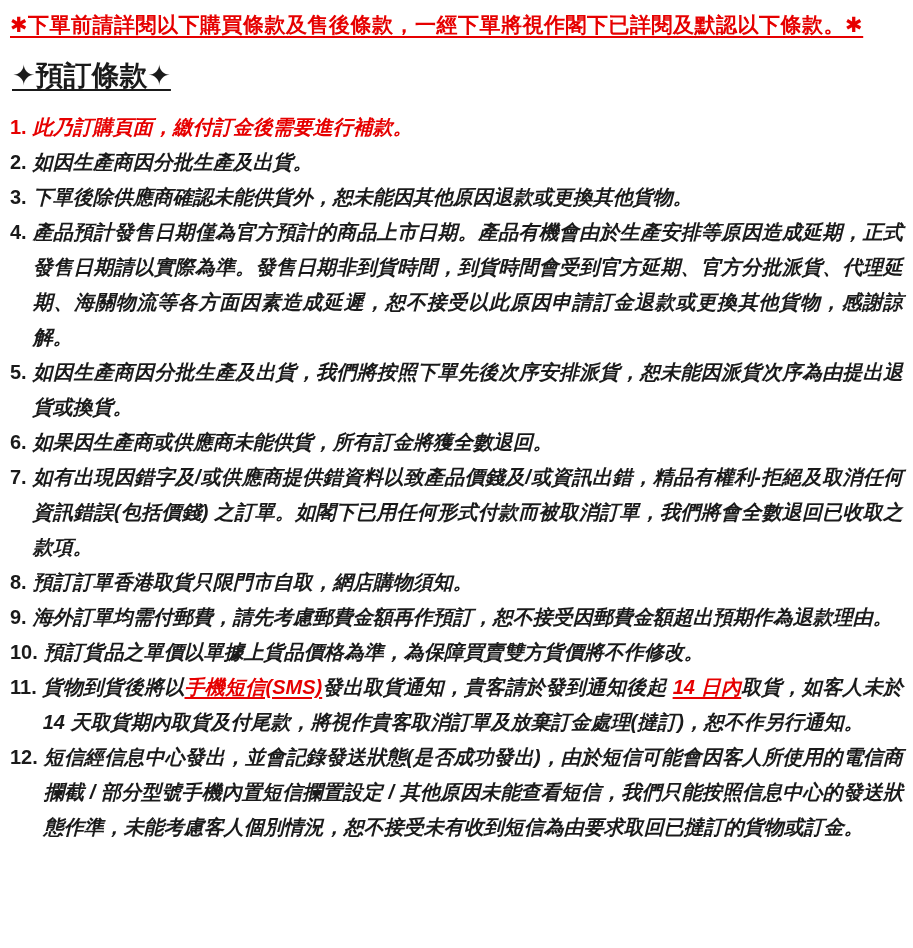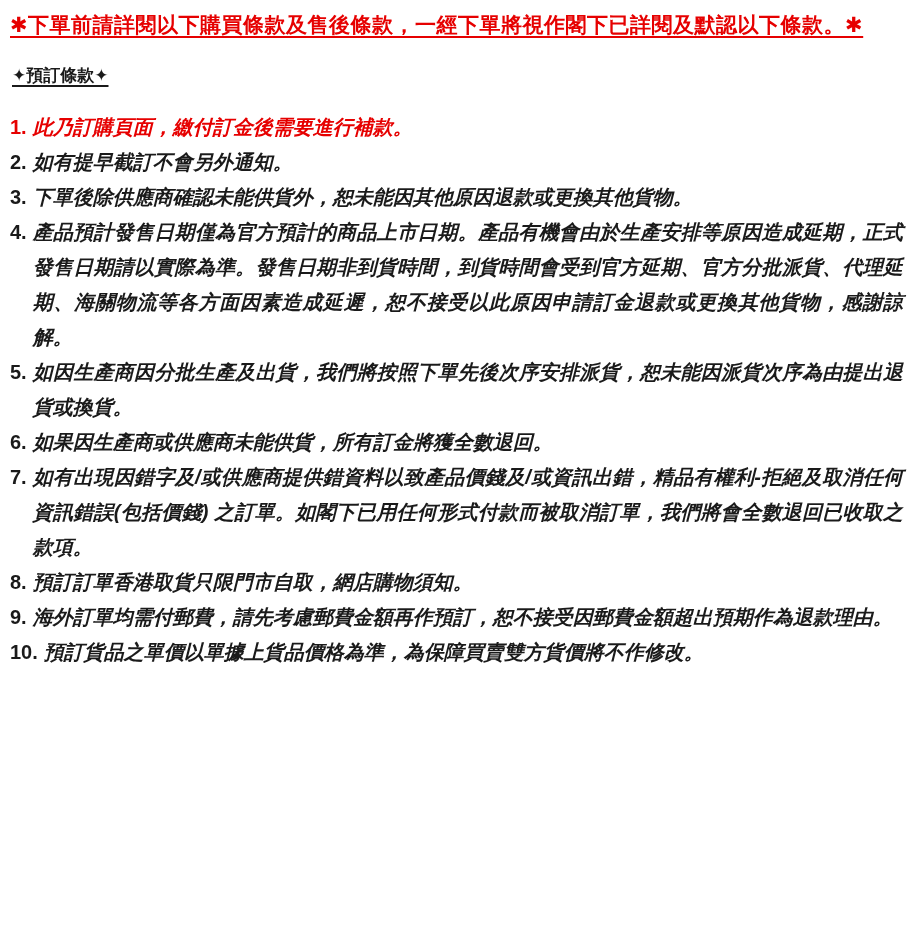--- a/index.html
+++ b/index.html
@@ -26,21 +26,21 @@
     line-height:26px;
     color:var(--red);
     text-decoration:underline;
     text-decoration-thickness:2px;
     text-underline-offset:4px;
     margin:0 0 24px 0;
     letter-spacing:0.5px;
   }
   .section-title{
     display:inline-block;
-    font-size:17px;
+    font-size:28px;
     line-height:28px;
     color:var(--ink);
     text-decoration:underline;
     text-decoration-thickness:2px;
     text-underline-offset:4px;
     margin:0 0 0 2px;
   }
   .terms{
     list-style:none;
     margin:20px 0 0 0;
@@ -90,21 +90,21 @@
     <span class="section-title">✦預訂條款✦</span>
   </div>
 
   <ol class="terms" id="terms-list">
       <li class="term-item red">
         <span class="num">1.</span>
         <span class="content"><span class="seg-red">此乃訂購頁面，繳付訂金後需要進行補款。</span></span>
       </li>
       <li class="term-item">
         <span class="num">2.</span>
-        <span class="content"><span>如有提早截訂不會另外通知。</span></span>
+        <span class="content"><span>如因生產商因分批生產及出貨。</span></span>
       </li>
       <li class="term-item">
         <span class="num">3.</span>
         <span class="content"><span>下單後除供應商確認未能供貨外，恕未能因其他原因退款或更換其他貨物。</span></span>
       </li>
       <li class="term-item">
         <span class="num">4.</span>
         <span class="content"><span>產品預計發售日期僅為官方預計的商品上市日期。產品有機會由於生產安排等原因造成延期，正式發售日期請以實際為準。發售日期非到貨時間，到貨時間會受到官方延期、官方分批派貨、代理延期、海關物流等各方面因素造成延遲，恕不接受以此原因申請訂金退款或更換其他貨物，感謝諒解。</span></span>
       </li>
       <li class="term-item">
@@ -124,14 +124,22 @@
         <span class="content"><span>預訂訂單香港取貨只限門市自取，網店購物須知。</span></span>
       </li>
       <li class="term-item">
         <span class="num">9.</span>
         <span class="content"><span>海外訂單均需付郵費，請先考慮郵費金額再作預訂，恕不接受因郵費金額超出預期作為退款理由。</span></span>
       </li>
       <li class="term-item">
         <span class="num">10.</span>
         <span class="content"><span>預訂貨品之單價以單據上貨品價格為準，為保障買賣雙方貨價將不作修改。</span></span>
       </li>
+      <li class="term-item">
+        <span class="num">11.</span>
+        <span class="content"><span>貨物到貨後將以</span><span class="seg-red-underline">手機短信(SMS)</span><span>發出取貨通知，貴客請於發到通知後起 </span><span class="seg-red-underline">14 日內</span><span>取貨，如客人未於 14 天取貨期內取貨及付尾款，將視作貴客取消訂單及放棄訂金處理(撻訂)，恕不作另行通知。</span></span>
+      </li>
+      <li class="term-item">
+        <span class="num">12.</span>
+        <span class="content"><span>短信經信息中心發出，並會記錄發送狀態(是否成功發出)，由於短信可能會因客人所使用的電信商攔截 / 部分型號手機內置短信攔置設定 / 其他原因未能查看短信，我們只能按照信息中心的發送狀態作準，未能考慮客人個別情況，恕不接受未有收到短信為由要求取回已撻訂的貨物或訂金。</span></span>
+      </li>
     </ol>
 </div>
 
 </body></html>

